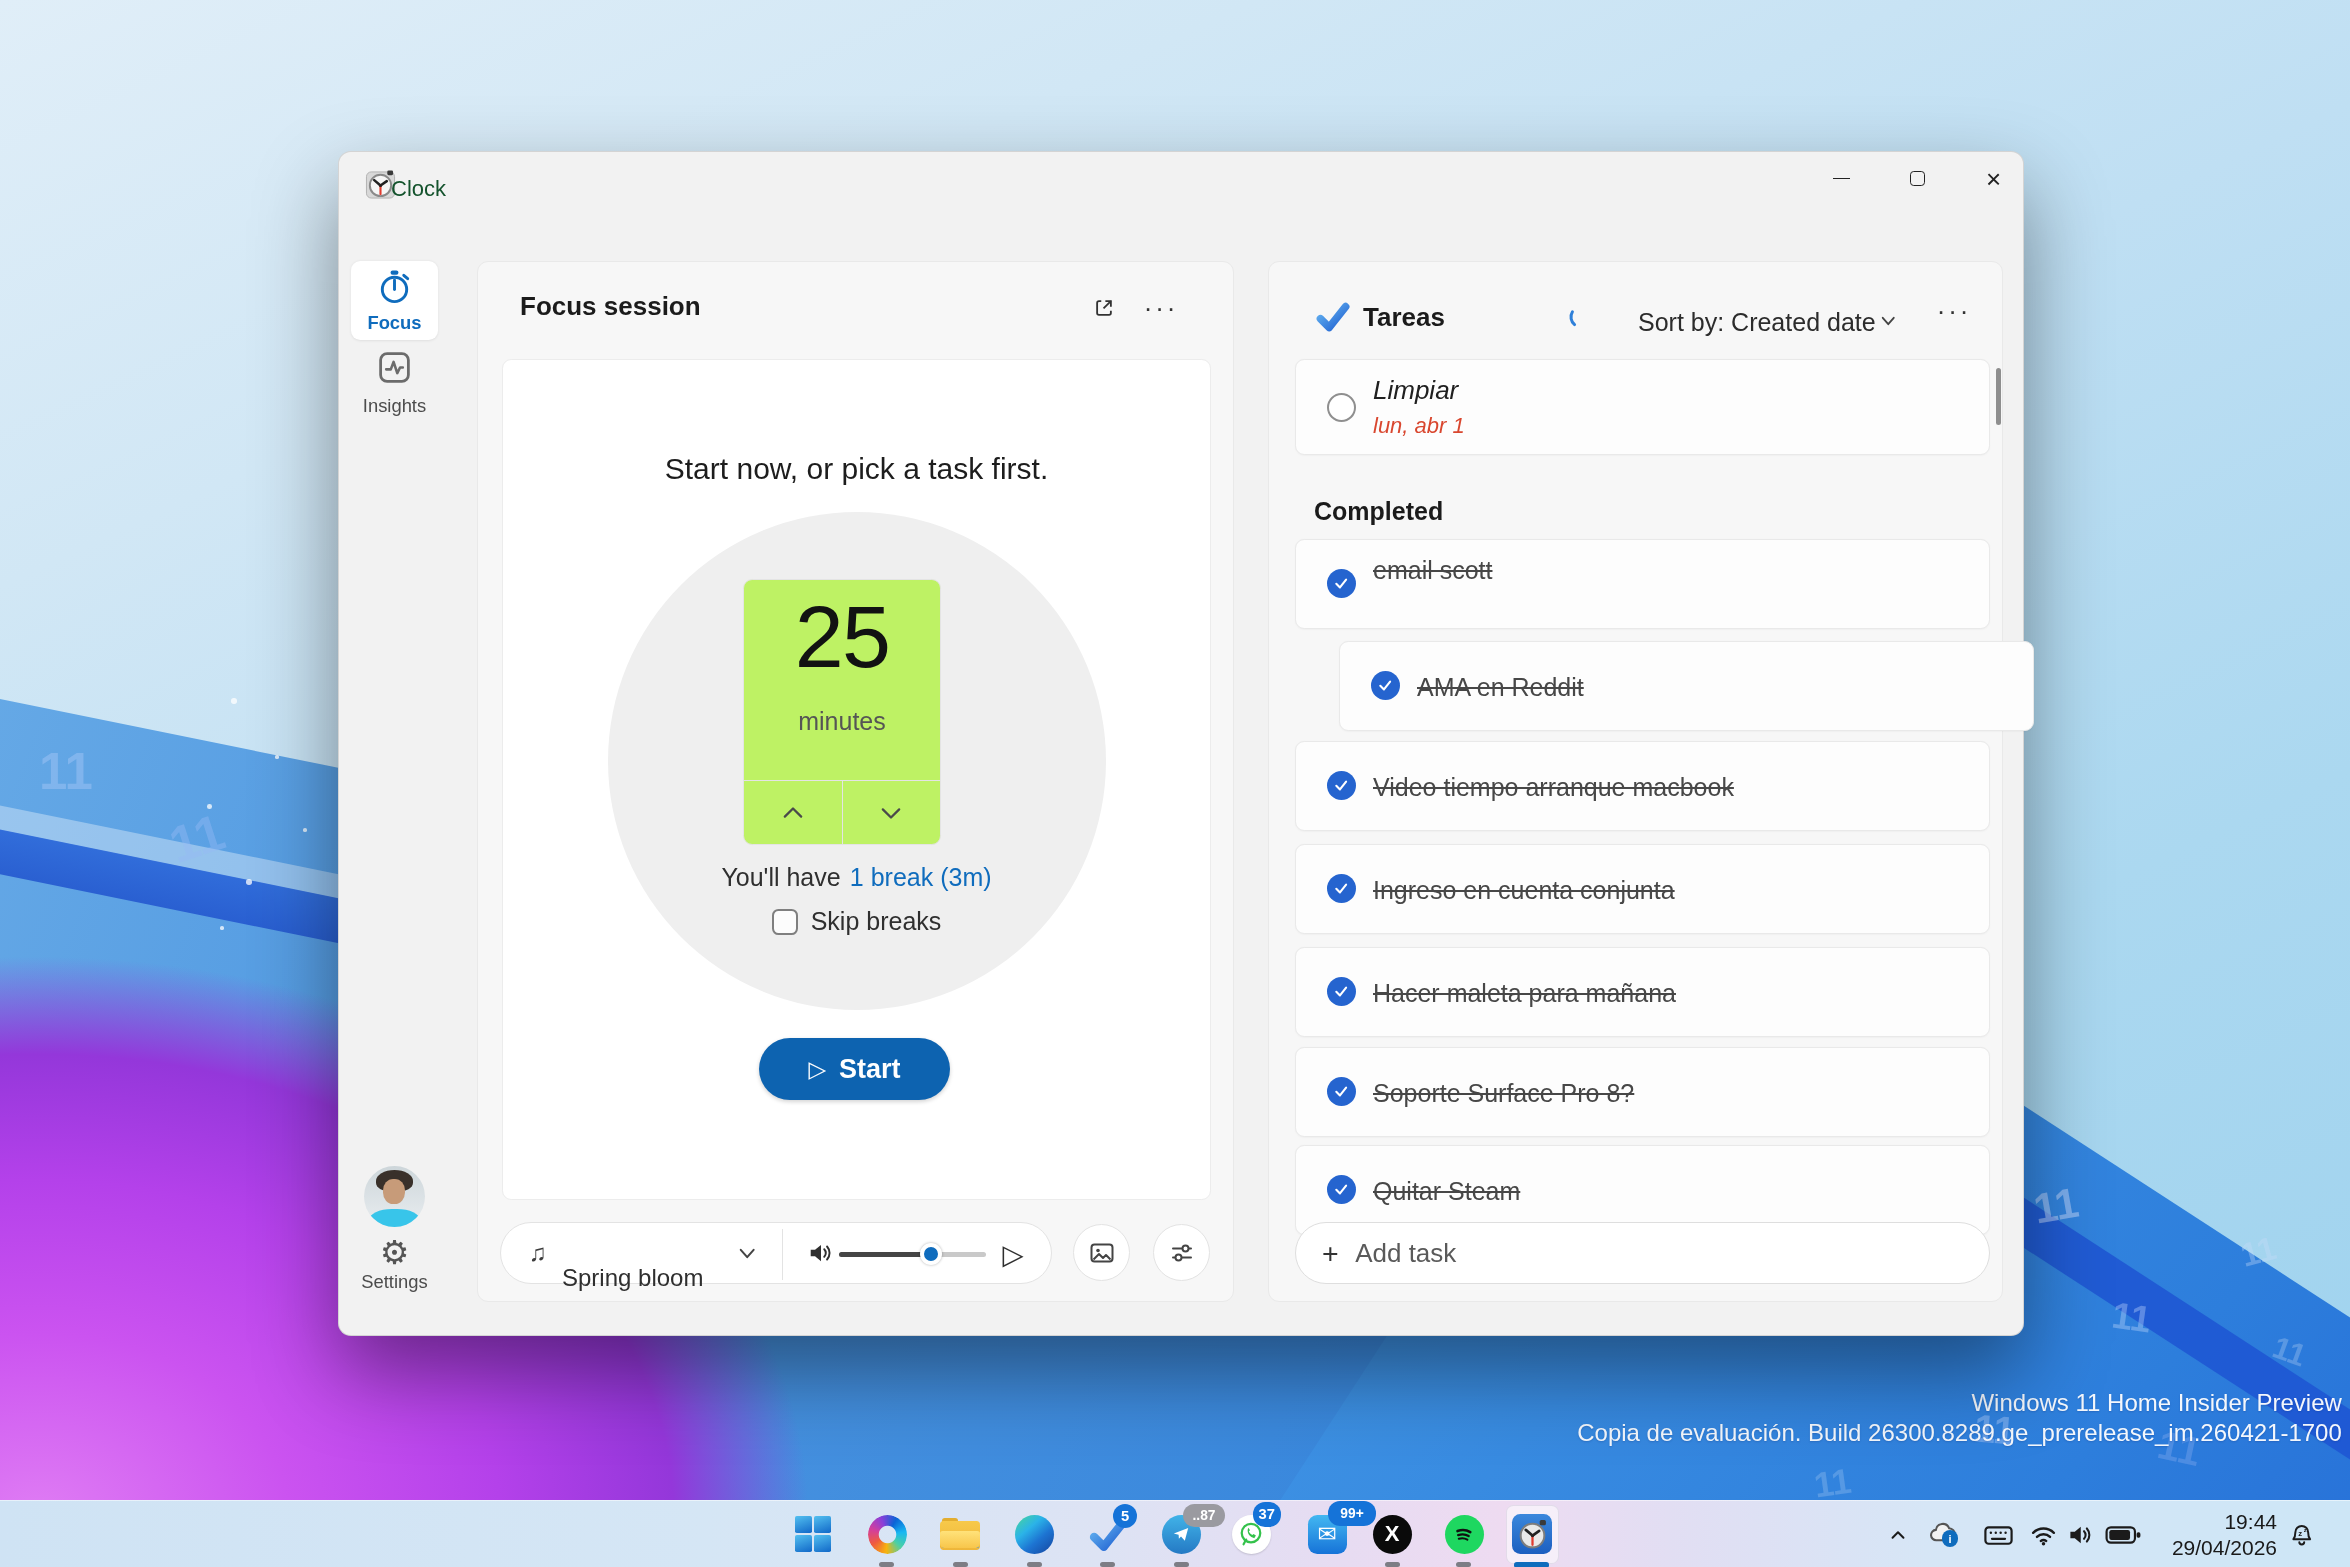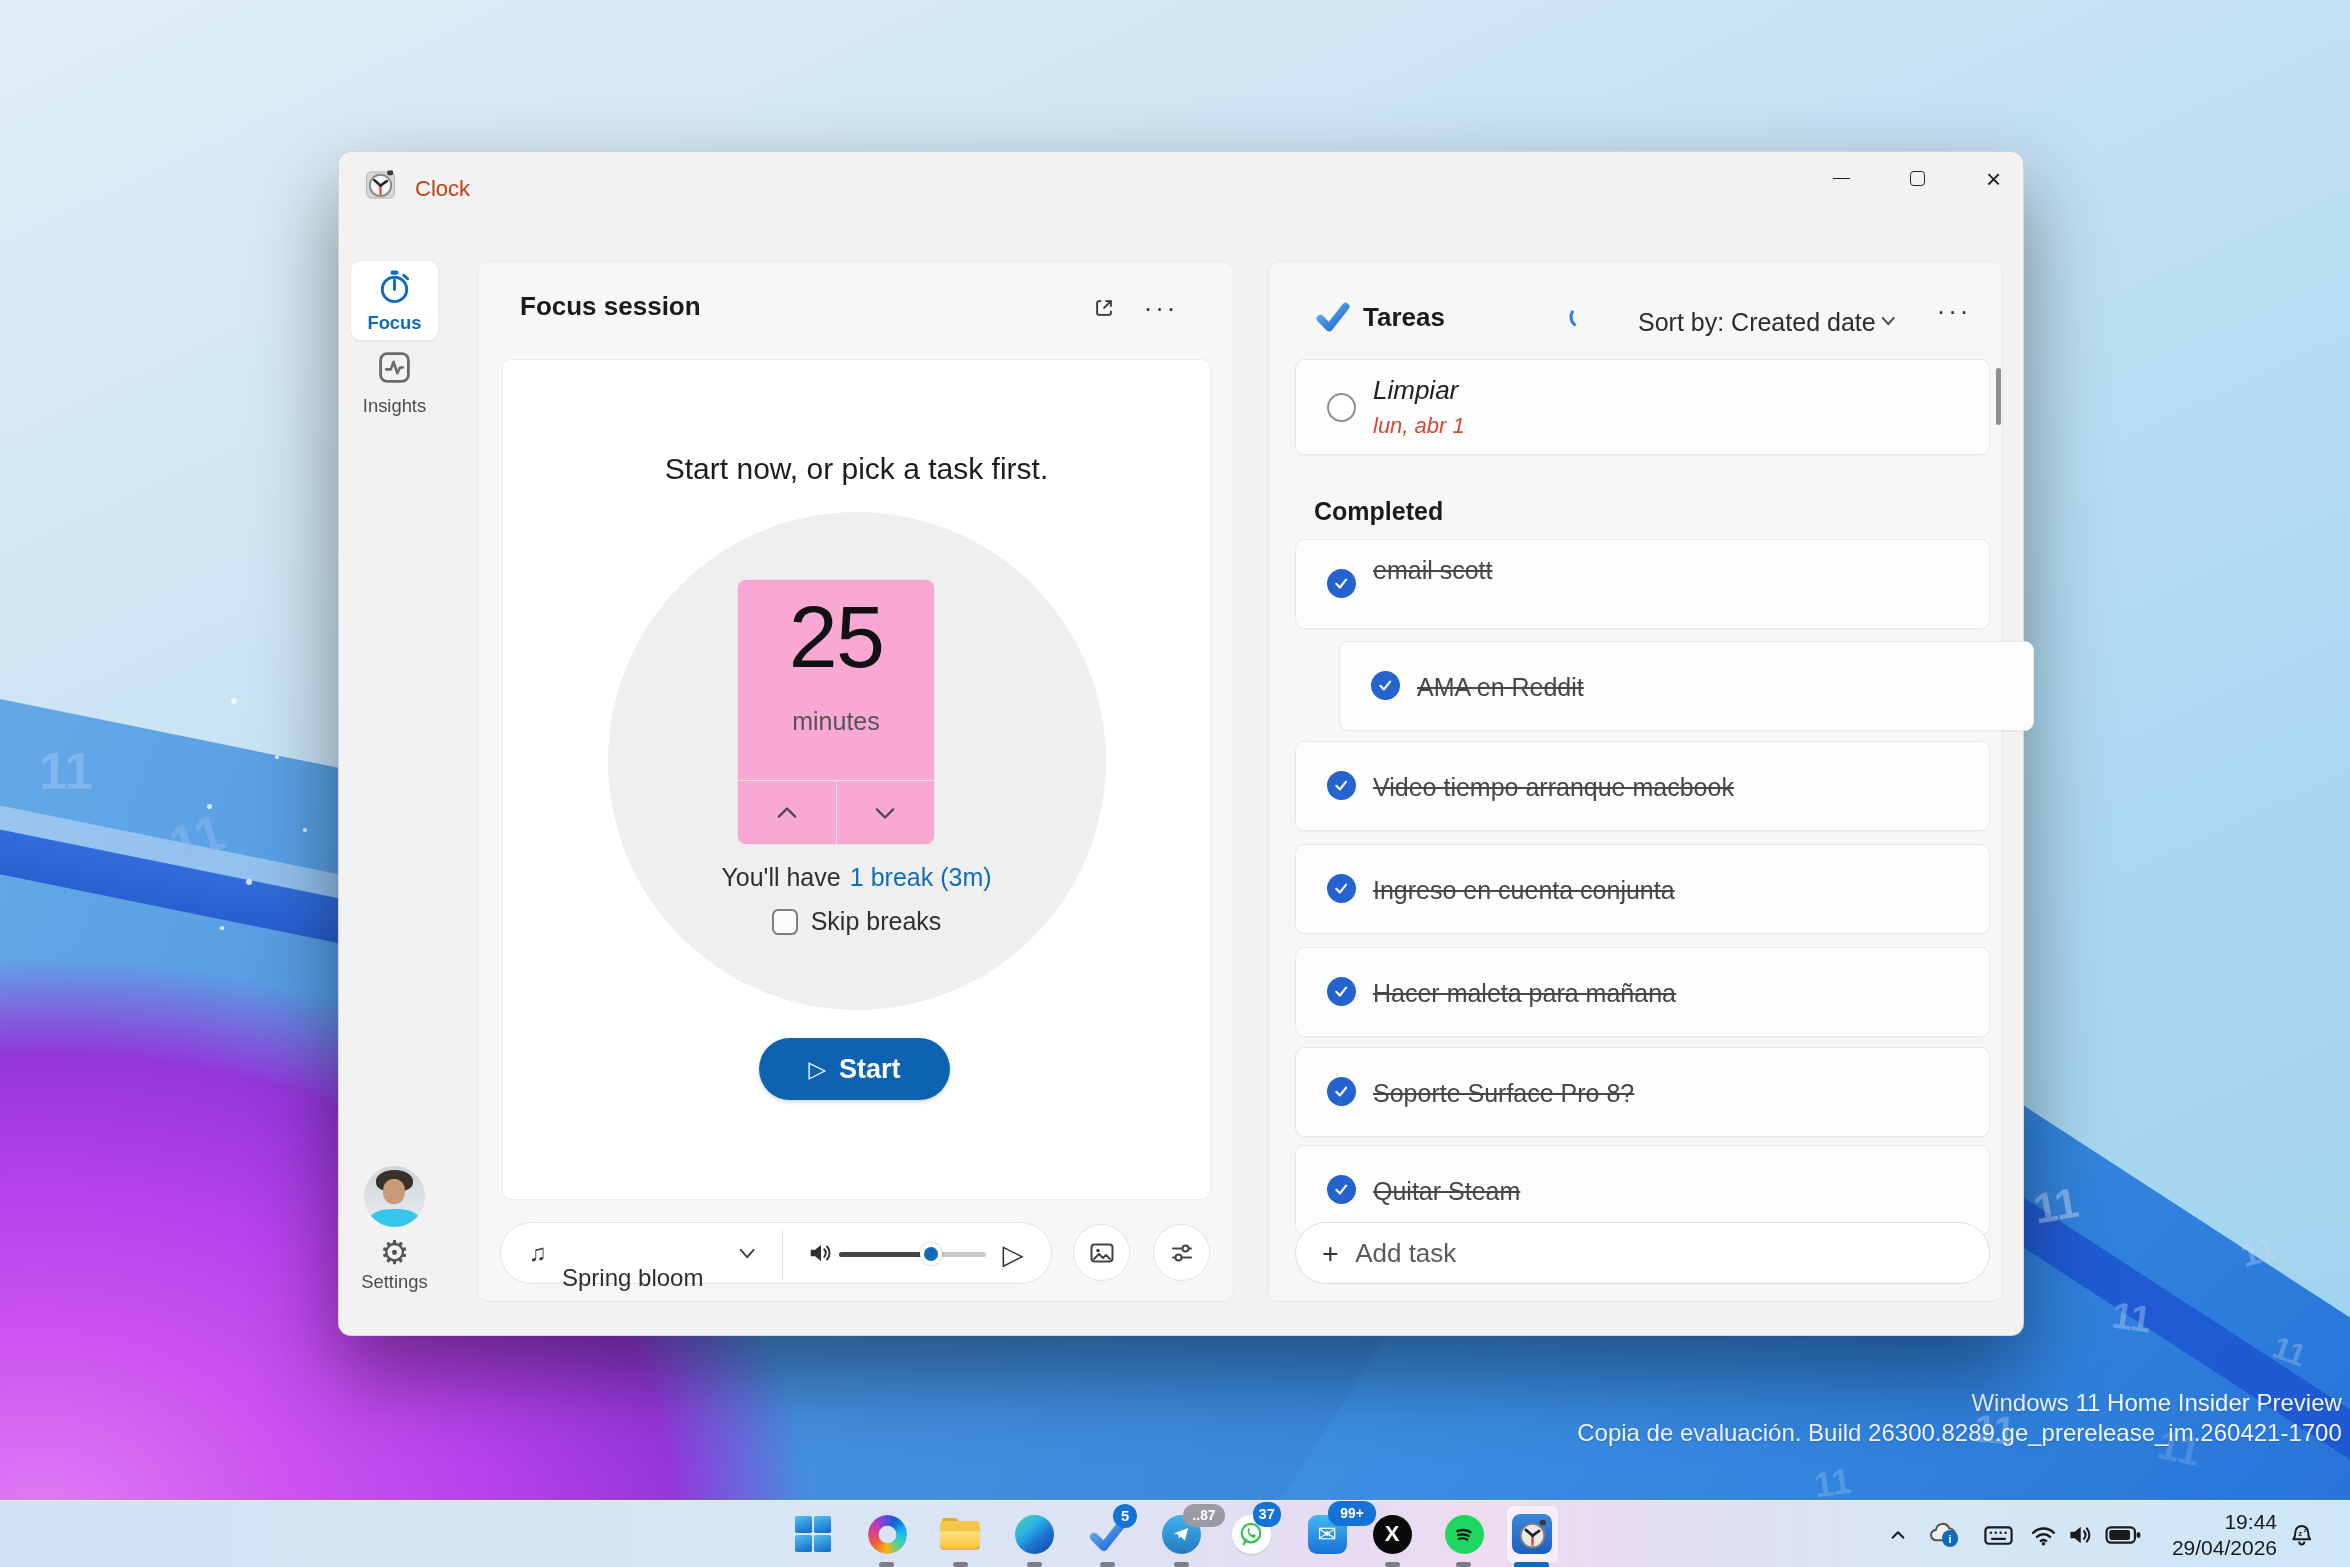--- a/index.html
+++ b/index.html
@@ -23,21 +23,21 @@
     background:radial-gradient(ellipse 964px 698px at 331px 588px,#df7cf4 0%,#cb53f0 26%,#b441ea 48%,#9437da 66%,rgba(130,60,220,0) 80%);}
   .wp-num{font-weight:700;color:rgba(160,195,245,.5);line-height:1;}
   .wp-dot{border-radius:50%;background:rgba(255,255,255,.75);}
 
   .watermark{right:9.2px;top:1388px;text-align:right;color:rgba(255,255,255,.95);
     font-size:24px;line-height:30px;text-shadow:0 0.9px 1.8px rgba(10,40,120,.25);}
 
   
   .win{left:338px;top:151px;width:1686px;height:1185px;background:#f2f2f2;border-radius:13px;
     border:0.9px solid rgba(0,0,0,.12);box-shadow:0 37px 83px rgba(0,0,0,.42);}
-  .win-title{left:76px;top:24px;font-size:22px;color:#c2410c;}
+  .win-title{left:52px;top:24px;font-size:22px;color:#14532d;}
   .winbtn{width:59px;height:42px;top:5.5px;display:flex;align-items:center;justify-content:center;}
   .btn-min-glyph{width:16.5px;height:1.8px;background:#222;}
   .btn-max-glyph{width:15.6px;height:15.6px;border:1.8px solid #222;border-radius:3.7px;}
   .btn-close-glyph{font-size:26px;color:#222;line-height:1;}
 
   
   .nav-tile{left:12px;top:109px;width:87px;height:79px;background:#fff;border-radius:9.2px;
     box-shadow:0 0.9px 2.8px rgba(0,0,0,.08);display:flex;flex-direction:column;align-items:center;justify-content:center;gap:3.7px;}
   .nav-ind{left:12px;top:132px;width:5.5px;height:33px;border-radius:2.8px;background:#0f6cbd;}
   .nav-label-focus{font-size:18.4px;color:#0f6cbd;font-weight:600;}
@@ -53,21 +53,21 @@
   
   .panel{top:109px;width:757px;height:1041px;background:#f7f7f7;border:0.9px solid #e9e9e9;border-radius:11px;}
   .panel.tasks{width:735px;}
   .panel-title{font-size:26px;font-weight:600;color:#1b1b1b;}
   .iconbtn{display:flex;align-items:center;justify-content:center;}
   .dots{font-size:26px;letter-spacing:2.8px;color:#333;line-height:1;}
 
   .bigcard{left:24px;top:97px;width:709px;height:841px;background:#fff;border:0.9px solid #ececec;border-radius:9.2px;}
   .headline{left:0;right:0;top:92px;text-align:center;font-size:30px;color:#1d1d1d;}
   .graycircle{left:105px;top:152px;width:498px;height:498px;border-radius:50%;background:#efefef;}
-  .timercard{left:234px;top:219px;width:198px;height:266px;background:#f9a8d4;border:0.9px solid #e4e4e4;border-radius:9.2px;overflow:hidden;}
+  .timercard{left:240px;top:219px;width:198px;height:266px;background:#bef264;border:0.9px solid #e4e4e4;border-radius:9.2px;overflow:hidden;}
   .timer-value{left:0;right:0;top:5.5px;text-align:center;font-size:88px;color:#121212;letter-spacing:-1.8px;}
   .timer-unit{left:0;right:0;top:127px;text-align:center;font-size:25px;color:#555;}
   .timer-btnrow{left:0;right:0;bottom:0;height:64px;border-top:0.9px solid #e4e4e4;display:flex;}
   .timer-btn{flex:1;display:flex;align-items:center;justify-content:center;}
   .timer-btn+.timer-btn{border-left:0.9px solid #e4e4e4;}
   .breaks{left:0;right:0;top:503px;text-align:center;font-size:25px;color:#2f2f2f;}
   .breaks .link{color:#0f6cbd;margin-left:9.2px;}
   .skiprow{left:0;right:0;top:547px;display:flex;align-items:center;justify-content:center;gap:13px;}
   .checkbox{width:26px;height:26px;border:2.3px solid #7f7f7f;border-radius:6.4px;background:#fcfcfc;}
   .skiplabel{font-size:25px;color:#2f2f2f;}

